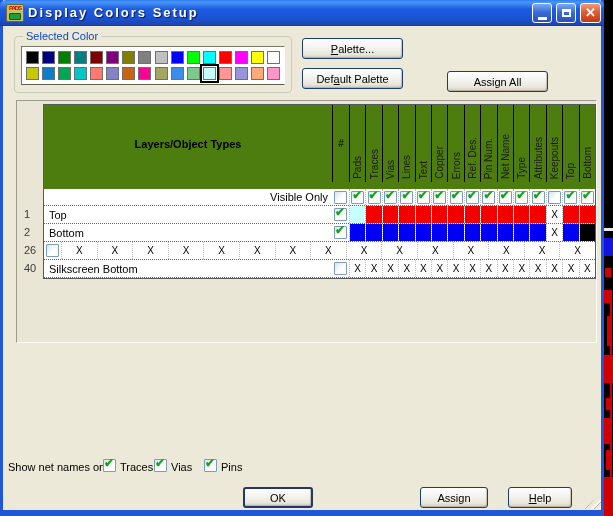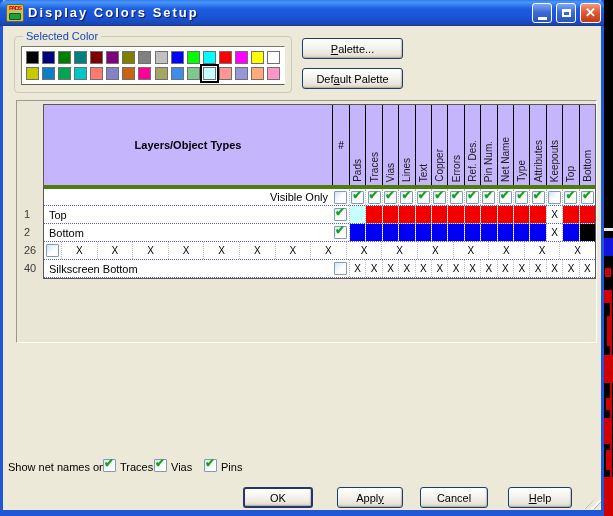--- a/index.html
+++ b/index.html
@@ -45,21 +45,21 @@
   .palette-panel { position:absolute; left:6px; top:9px; width:264px; height:39px; background:#FFF;
                    border:1px solid; border-color:#787868 #FFF #60604F #787868;
                    display:grid; grid-template-columns:repeat(16,1fr); gap:3px 3px; padding:4px 4px; }
   .swatch { width:13px; height:13px; border:1px solid #707070; }
   .swatch.selected { box-shadow: 0 0 0 1px #FFF, 0 0 0 3px #000; }
 
   
   .table-panel { position:absolute; left:16px; top:100px; width:581px; height:243px;
                  border:1px solid; border-color:#9C9A8C #FDFDF6 #FDFDF6 #9C9A8C; background:#E9E6D5; }
   .wtable { position:absolute; left:26px; top:3px; width:553px; background:#FFF; border:1px solid #585858; }
-  .thead { display:flex; height:84px; border-bottom:4px solid #4d7c0f; background:#c4b5fd; }
+  .thead { display:flex; height:84px; border-bottom:7px solid #4d7c0f; background:#4d7c0f; }
   .h-corner { width:288px; display:flex; align-items:center; justify-content:center;
               font-size:11px; font-weight:bold; color:#000; }
   .h-hash { width:17px; border-left:1px solid #000; display:flex; flex-direction:column; justify-content:center; align-items:center; }
   .h-hash span { font-size:10px; }
   .hcols { flex:1; display:flex; }
   .hcol { flex:1; border-left:1px solid #000; display:flex; flex-direction:column; justify-content:flex-end; align-items:center; overflow:hidden; }
   .hcol span { writing-mode:vertical-rl; transform:rotate(180deg); font-size:10px; color:#1A1A1A; margin-bottom:3px; white-space:nowrap; }
   .trow { display:flex; height:18px; border-bottom:1px dotted #5A5AC8; background:#FFF; }
   .trow.vo { height:17px; }
   .blabel { width:288px; font-size:11px; color:#000; display:flex; align-items:center; padding-left:5px; }
@@ -175,20 +175,21 @@
           <div class="swatch selected" style="background: rgb(200, 255, 255);"></div>
           <div class="swatch" style="background: rgb(255, 150, 150);"></div>
           <div class="swatch" style="background: rgb(150, 150, 216);"></div>
           <div class="swatch" style="background: rgb(255, 170, 120);"></div>
           <div class="swatch" style="background: rgb(255, 150, 200);"></div>
         </div>
     </div>
 
     <div class="btn" style="left:302px;top:38px;width:101px;height:21px"><u>P</u>alette...</div>
     <div class="btn" style="left:302px;top:68px;width:101px;height:21px">Def<u>a</u>ult Palette</div>
+    <div class="btn" style="left:447px;top:71px;width:101px;height:21px">Assign All</div>
 
     <div class="table-panel">
       <div class="wtable">
         <div class="thead">
           <div class="h-corner">Layers/Object Types</div>
           <div class="h-hash">
               <span>#</span>
             </div>
           <div class="hcols">
               <div class="hcol">
@@ -554,19 +555,18 @@
     <span class="cb snn-cb" style="left:154px">
         <span class="tick">✔</span>
       </span>
     <span class="snn-opt" style="left:171px">Vias</span>
     <span class="cb snn-cb" style="left:204px">
         <span class="tick">✔</span>
       </span>
     <span class="snn-opt" style="left:221px">Pins</span>
 
     <div class="btn default" style="left:243px;top:487px;width:70px;height:21px">OK</div>
-    <div class="btn" style="left:337px;top:487px;width:66px;height:21px">Appl<u>y</u></div>
-    <div class="btn" style="left:420px;top:487px;width:68px;height:21px">Cancel</div>
+    <div class="btn" style="left:420px;top:487px;width:68px;height:21px">Assign</div>
     <div class="btn" style="left:508px;top:487px;width:64px;height:21px"><u>H</u>elp</div>
 
     <div class="resize-grip"></div>
   </div>
 </div>
 
 </body></html>

